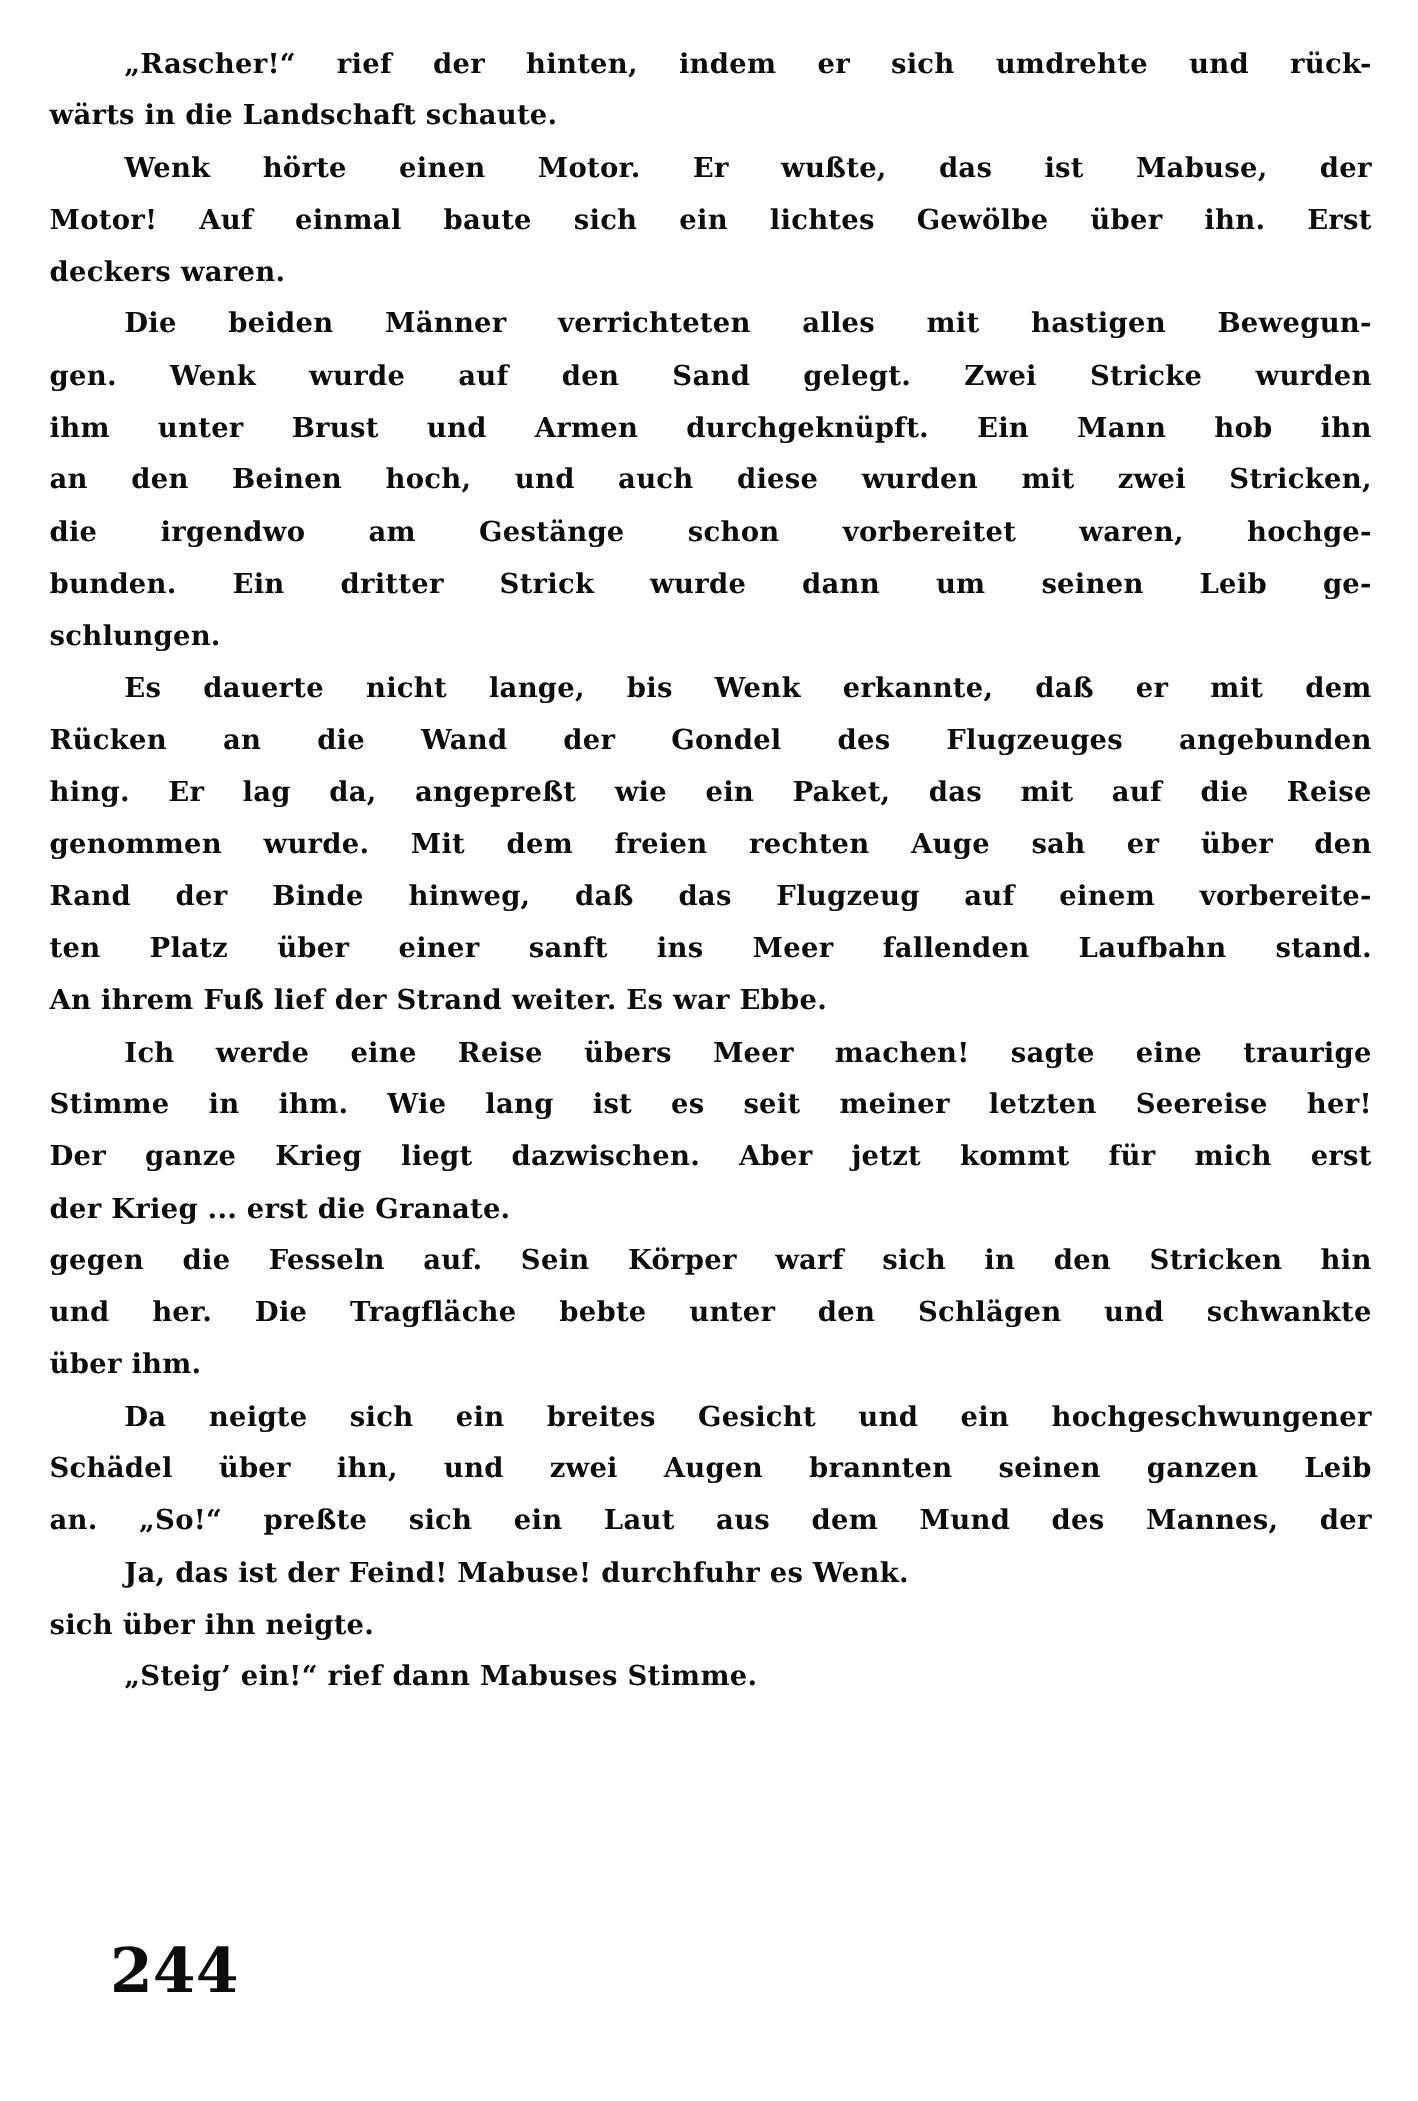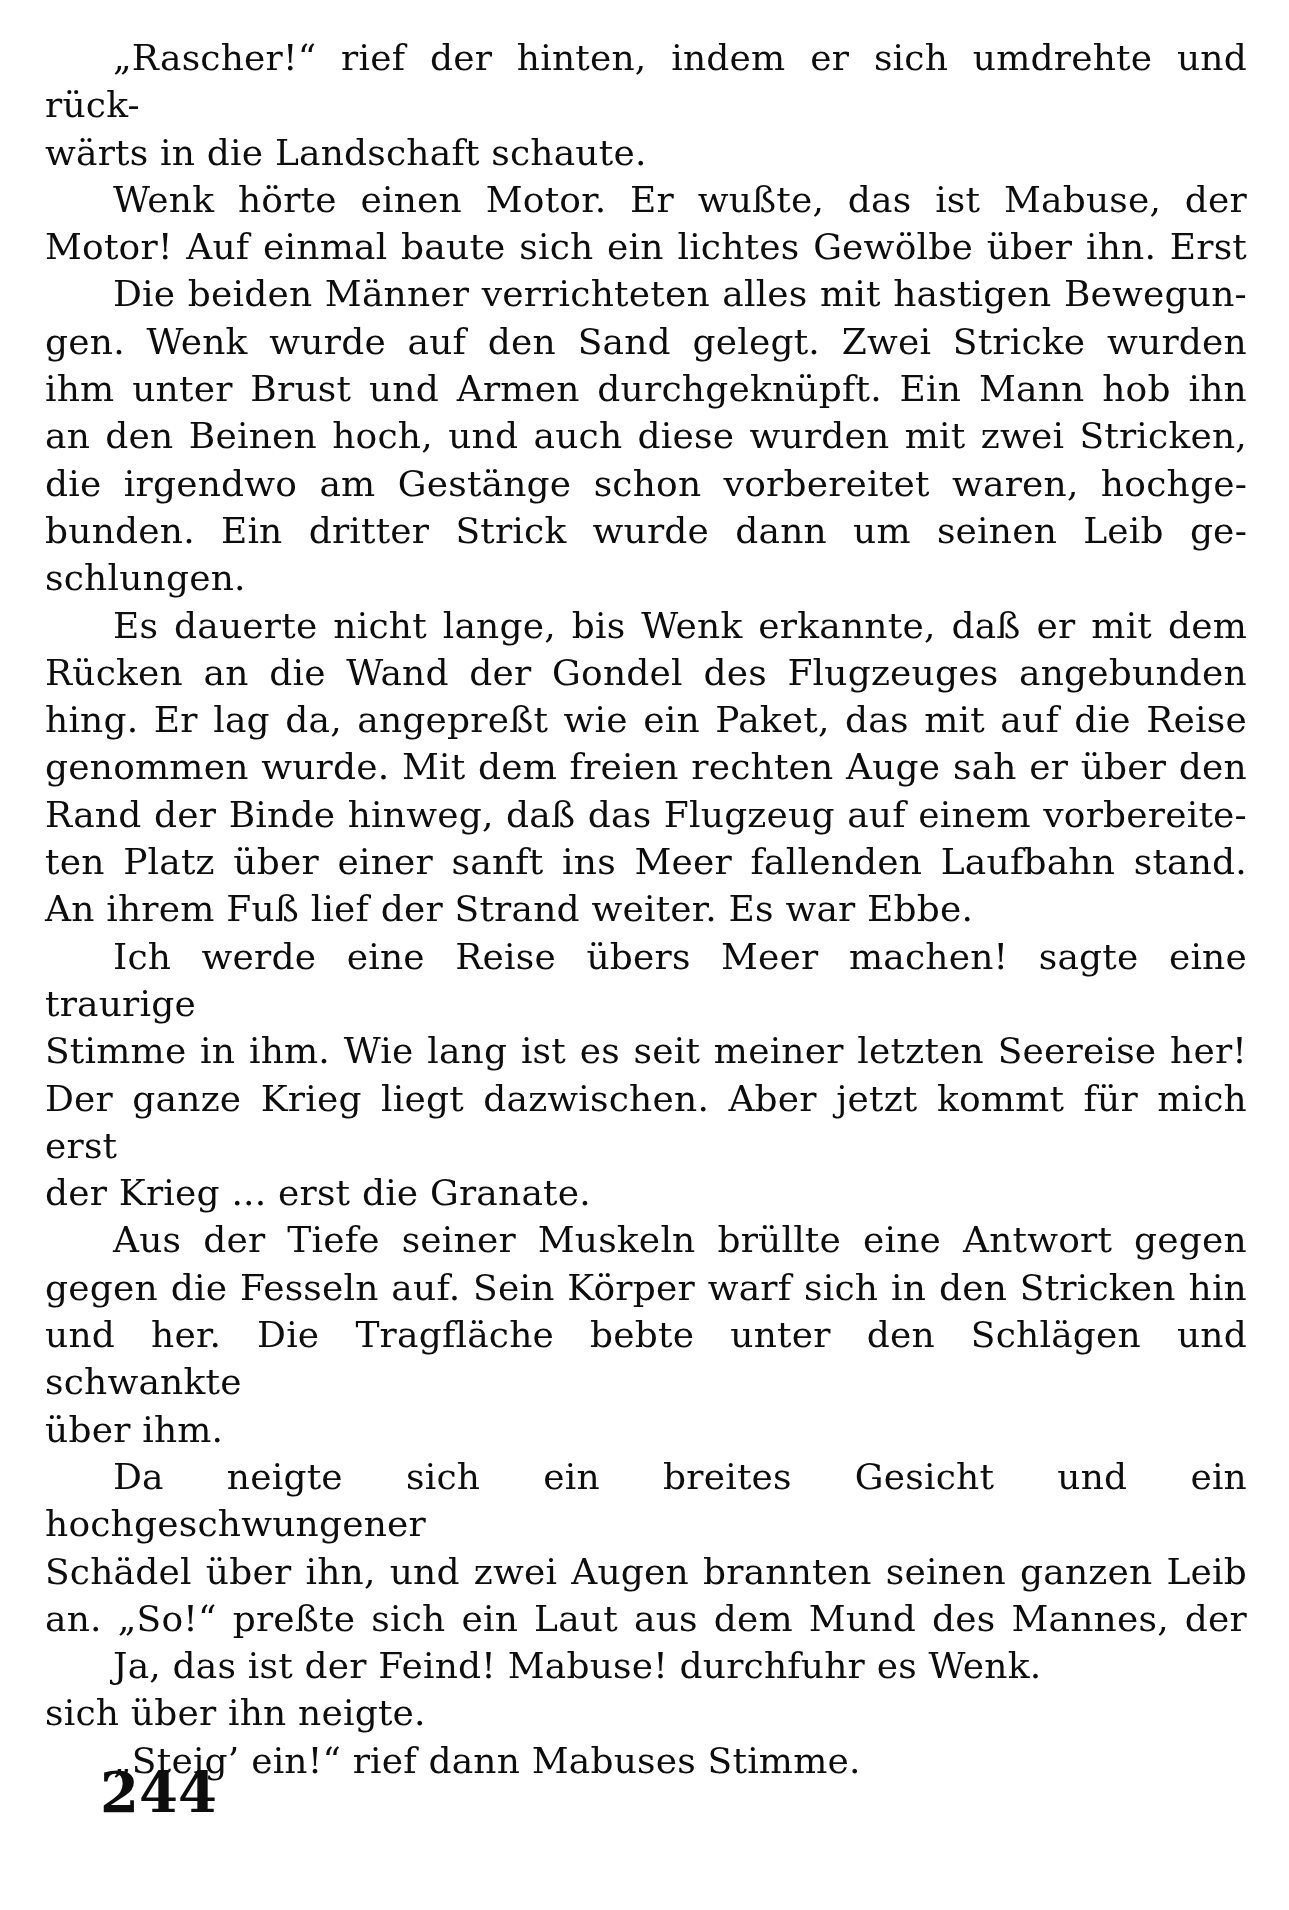--- a/index.html
+++ b/index.html
@@ -18,22 +18,22 @@
     background:var(--paper);
     color:var(--ink);
     overflow:hidden;
   }
   .text-block{
     position:absolute;
     left:45px;
     top:34px;
     width:1202px;
     font-family:"DejaVu Serif", serif;
-    font-weight:normal;
-    font-size:36px;
+    font-weight:bold;
+    font-size:25px;
     line-height:47.3px;
     letter-spacing:0.2px;
     -webkit-font-smoothing:antialiased;
   }
   .line{
     text-align:justify;
     text-align-last:justify;
   }
   .line.no-just{
     text-align:center;
@@ -55,39 +55,39 @@
 </style>
 </head>
 <body>
 
 <div class="page">
   <div class="text-block" id="text-block">
       <div class="line indent">„Rascher!“ rief der hinten, indem er sich umdrehte und rück-</div>
       <div class="line no-just">wärts in die Landschaft schaute.</div>
       <div class="line indent">Wenk hörte einen Motor.  Er wußte, das ist Mabuse, der</div>
       <div class="line">Motor! Auf einmal baute sich ein lichtes Gewölbe über ihn.  Erst</div>
+      <div class="line no-just">deckers waren.</div>
       <div class="line indent">Die beiden Männer verrichteten alles mit hastigen Bewegun-</div>
       <div class="line">gen.  Wenk wurde auf den Sand gelegt.  Zwei Stricke wurden</div>
       <div class="line">ihm unter Brust und Armen durchgeknüpft.  Ein Mann hob ihn</div>
       <div class="line">an den Beinen hoch, und auch diese wurden mit zwei Stricken,</div>
       <div class="line">die irgendwo am Gestänge schon vorbereitet waren, hochge-</div>
       <div class="line">bunden.  Ein dritter Strick wurde dann um seinen Leib ge-</div>
       <div class="line no-just">schlungen.</div>
       <div class="line indent">Es dauerte nicht lange, bis Wenk erkannte, daß er mit dem</div>
       <div class="line">Rücken an die Wand der Gondel des Flugzeuges angebunden</div>
       <div class="line">hing.  Er lag da, angepreßt wie ein Paket, das mit auf die Reise</div>
       <div class="line">genommen wurde.  Mit dem freien rechten Auge sah er über den</div>
       <div class="line">Rand der Binde hinweg, daß das Flugzeug auf einem vorbereite-</div>
       <div class="line">ten Platz über einer sanft ins Meer fallenden Laufbahn stand.</div>
       <div class="line no-just">An ihrem Fuß lief der Strand weiter.  Es war Ebbe.</div>
       <div class="line indent">Ich werde eine Reise übers Meer machen! sagte eine traurige</div>
       <div class="line">Stimme in ihm.  Wie lang ist es seit meiner letzten Seereise her!</div>
       <div class="line">Der ganze Krieg liegt dazwischen.  Aber jetzt kommt für mich erst</div>
       <div class="line no-just">der Krieg ... erst die Granate.</div>
-      <div class="line indent">Aus der Tiefe seiner Muskeln brüllte eine Antwort gegen</div>
       <div class="line">gegen die Fesseln auf.  Sein Körper warf sich in den Stricken hin</div>
       <div class="line">und her.  Die Tragfläche bebte unter den Schlägen und schwankte</div>
       <div class="line no-just">über ihm.</div>
       <div class="line indent">Da neigte sich ein breites Gesicht und ein hochgeschwungener</div>
       <div class="line">Schädel über ihn, und zwei Augen brannten seinen ganzen Leib</div>
       <div class="line">an.  „So!“ preßte sich ein Laut aus dem Mund des Mannes, der</div>
       <div class="line indent no-just">Ja, das ist der Feind!  Mabuse! durchfuhr es Wenk.</div>
       <div class="line no-just">sich über ihn neigte.</div>
       <div class="line indent no-just">„Steig’ ein!“ rief dann Mabuses Stimme.</div>
     </div>

